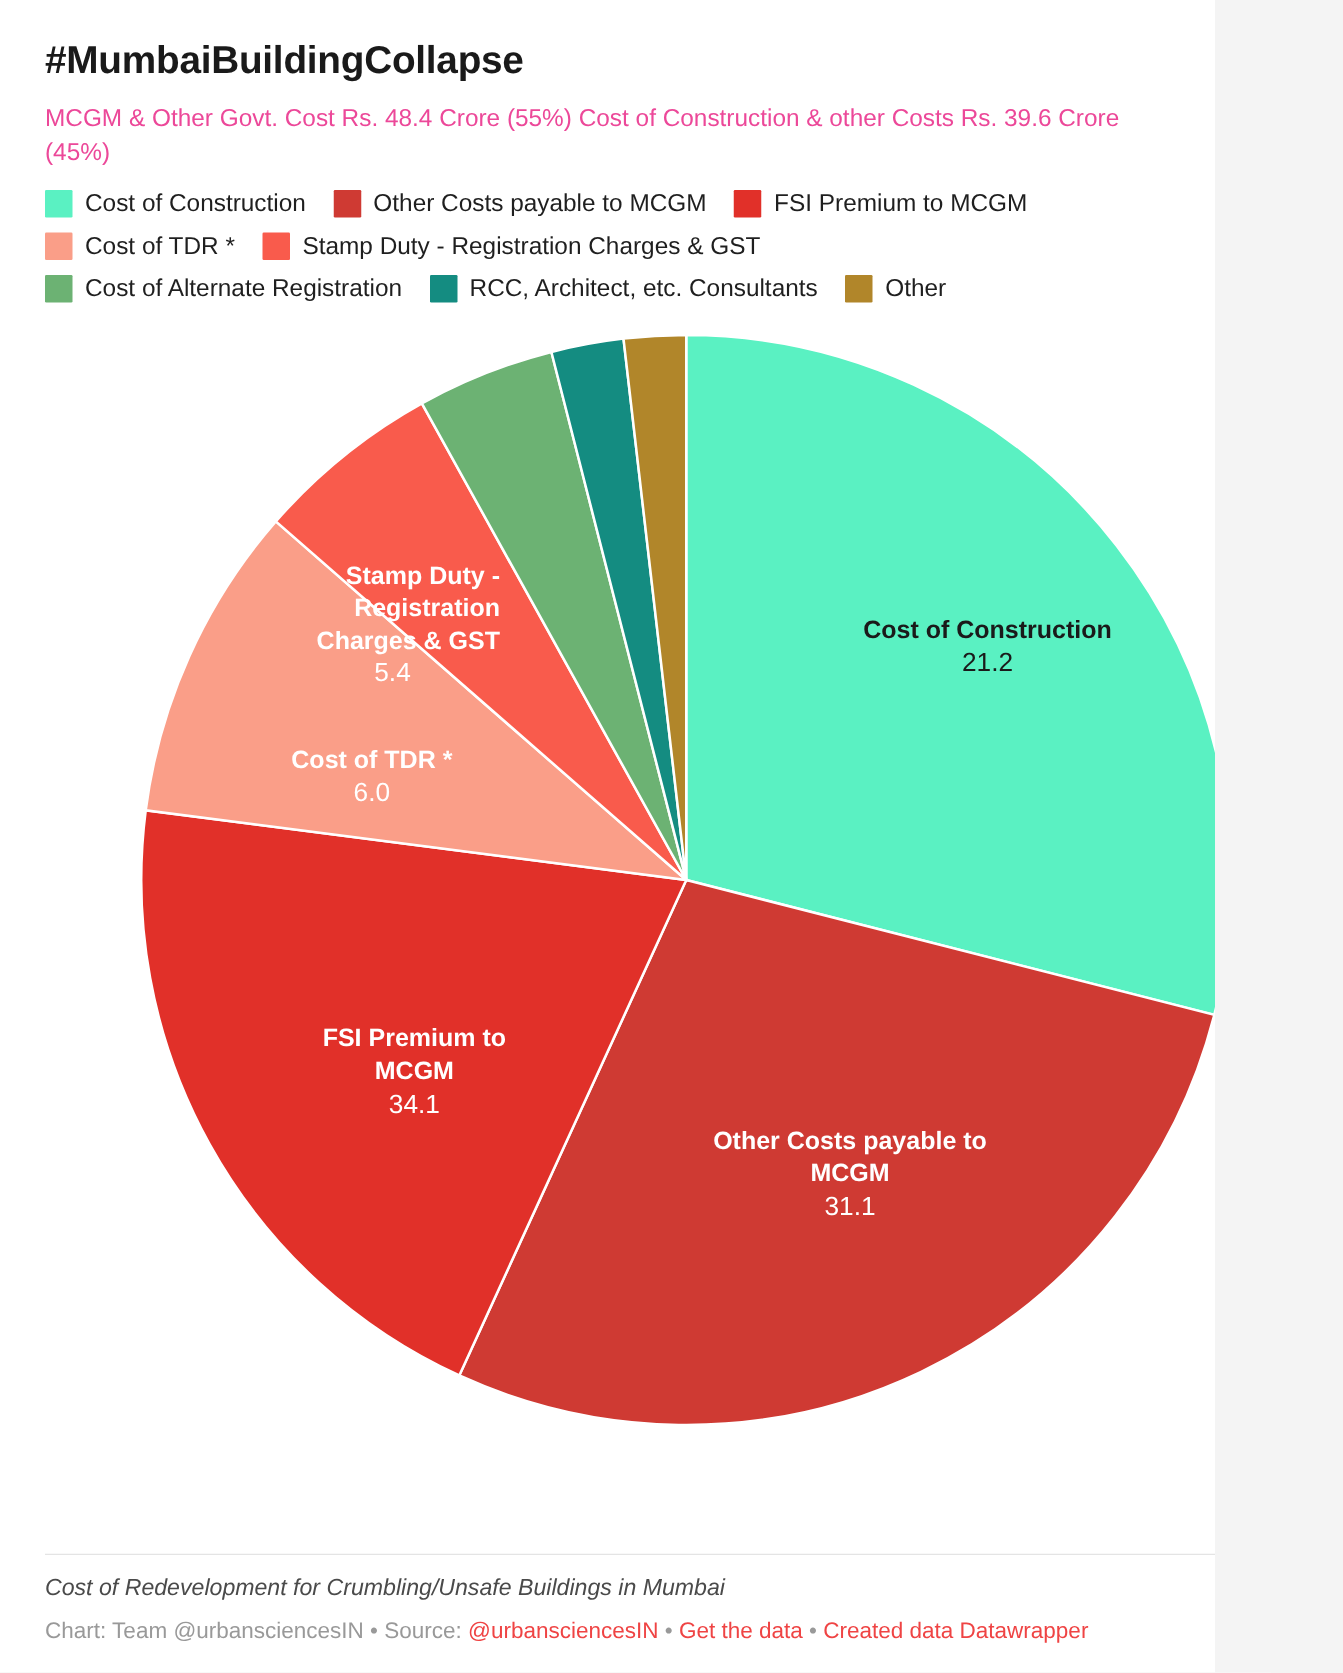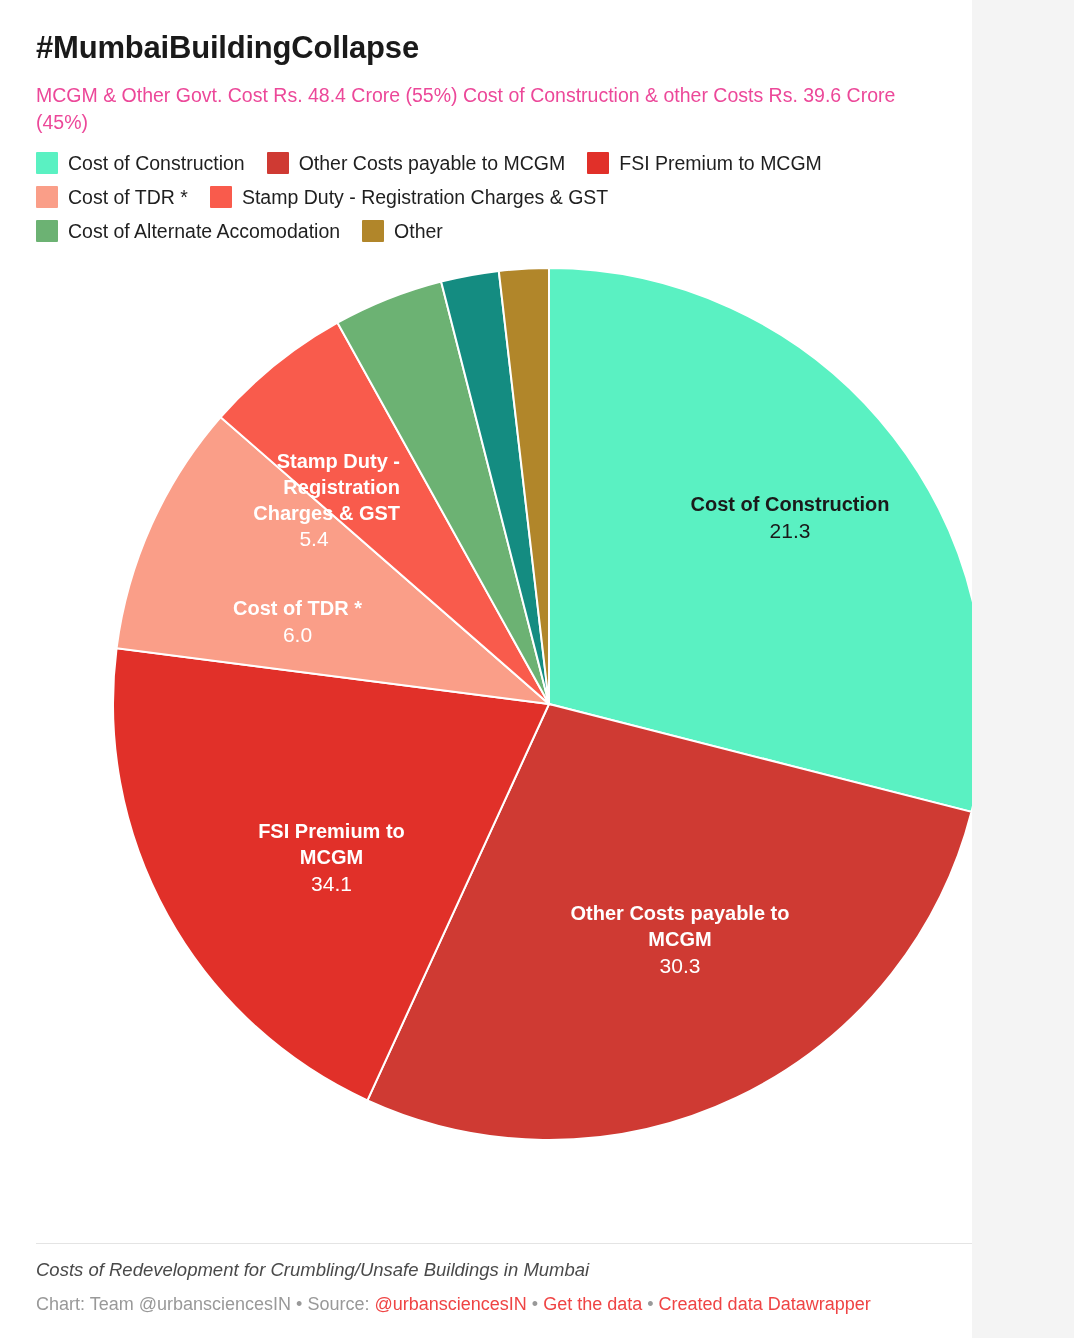--- a/index.html
+++ b/index.html
@@ -150,21 +150,25 @@
       <div class="legend-item">
         <span class="legend-swatch" style="background: rgb(250, 158, 136);"></span>
         <span class="legend-label">Cost of TDR *</span>
       </div>
       <div class="legend-item">
         <span class="legend-swatch" style="background: rgb(249, 91, 76);"></span>
         <span class="legend-label">Stamp Duty - Registration Charges &amp; GST</span>
       </div>
       <div class="legend-item">
         <span class="legend-swatch" style="background: rgb(108, 178, 115);"></span>
-        <span class="legend-label">Cost of Alternate Accomodation</span>
+        <span class="legend-label">Cost of Alternate Registration</span>
+      </div>
+      <div class="legend-item">
+        <span class="legend-swatch" style="background: rgb(20, 140, 129);"></span>
+        <span class="legend-label">RCC, Architect, etc. Consultants</span>
       </div>
       <div class="legend-item">
         <span class="legend-swatch" style="background: rgb(177, 134, 42);"></span>
         <span class="legend-label">Other</span>
       </div>
     </div>
 
   <div id="pie-area">
     <svg id="pie-svg" width="1074" height="915" viewBox="0 0 1074 915">
         <path d="M 549 453 L 549 17 A 436 436 0 0 1 971.4409473933415 560.8871909237427 Z" fill="#5af1c2" stroke="#ffffff" stroke-width="2"></path>
@@ -172,44 +176,44 @@
         <path d="M 549 453 L 367.41685681699073 849.3881457760547 A 436 436 0 0 1 116.57955397306472 397.24555750555527 Z" fill="#e13029" stroke="#ffffff" stroke-width="2"></path>
         <path d="M 549 453 L 116.57955397306472 397.24555750555527 A 436 436 0 0 1 220.66084082242588 166.13871549028505 Z" fill="#fa9e88" stroke="#ffffff" stroke-width="2"></path>
         <path d="M 549 453 L 220.66084082242588 166.13871549028505 A 436 436 0 0 1 337.48719169435645 71.74112217200752 Z" fill="#f95b4c" stroke="#ffffff" stroke-width="2"></path>
         <path d="M 549 453 L 337.48719169435645 71.74112217200752 A 436 436 0 0 1 441.1128090762575 30.559052606658497 Z" fill="#6cb273" stroke="#ffffff" stroke-width="2"></path>
         <path d="M 549 453 L 441.1128090762575 30.559052606658497 A 436 436 0 0 1 498.7948418400183 19.900193841960686 Z" fill="#148c81" stroke="#ffffff" stroke-width="2"></path>
         <path d="M 549 453 L 498.7948418400183 19.900193841960686 A 436 436 0 0 1 548.9999999999999 17 Z" fill="#b1862a" stroke="#ffffff" stroke-width="2"></path>
       </svg>
     <div id="slice-label-layer">
         <div class="slice-label" style="left: 690px; top: 241px; width: 200px; text-align: center; color: rgb(26, 26, 26);">
           <div>Cost of Construction</div>
-          <div class="slice-value">21.3</div>
+          <div class="slice-value">21.2</div>
         </div>
         <div class="slice-label" style="left: 560px; top: 650px; width: 240px; text-align: center; color: rgb(255, 255, 255);">
           <div>Other Costs payable to MCGM</div>
-          <div class="slice-value">30.3</div>
+          <div class="slice-value">31.1</div>
         </div>
         <div class="slice-label" style="left: 224px; top: 568px; width: 215px; text-align: center; color: rgb(255, 255, 255);">
           <div>FSI Premium to MCGM</div>
           <div class="slice-value">34.1</div>
         </div>
         <div class="slice-label" style="left: 200px; top: 345px; width: 195px; text-align: center; color: rgb(255, 255, 255);">
           <div>Cost of TDR *</div>
           <div class="slice-value">6.0</div>
         </div>
         <div class="slice-label" style="left: 228px; top: 198px; width: 172px; text-align: right; color: rgb(255, 255, 255);">
           <div>Stamp Duty - Registration Charges &amp; GST</div>
           <div class="slice-value">5.4</div>
         </div>
       </div>
   </div>
 
   <div id="footer">
     <div id="footer-divider"></div>
-    <div id="footer-note">Costs of Redevelopment for Crumbling/Unsafe Buildings in Mumbai</div>
+    <div id="footer-note">Cost of Redevelopment for Crumbling/Unsafe Buildings in Mumbai</div>
     <div id="footer-credits">
       <span>Chart: Team @urbansciencesIN</span>
       <span class="credit-sep">•</span>
       <span>Source:</span>
       <a class="credit-link" href="#">@urbansciencesIN</a>
       <span class="credit-sep">•</span>
       <a class="credit-link" href="#">Get the data</a>
       <span class="credit-sep">•</span>
       <a class="credit-link" href="#">Created data Datawrapper</a>
     </div>

